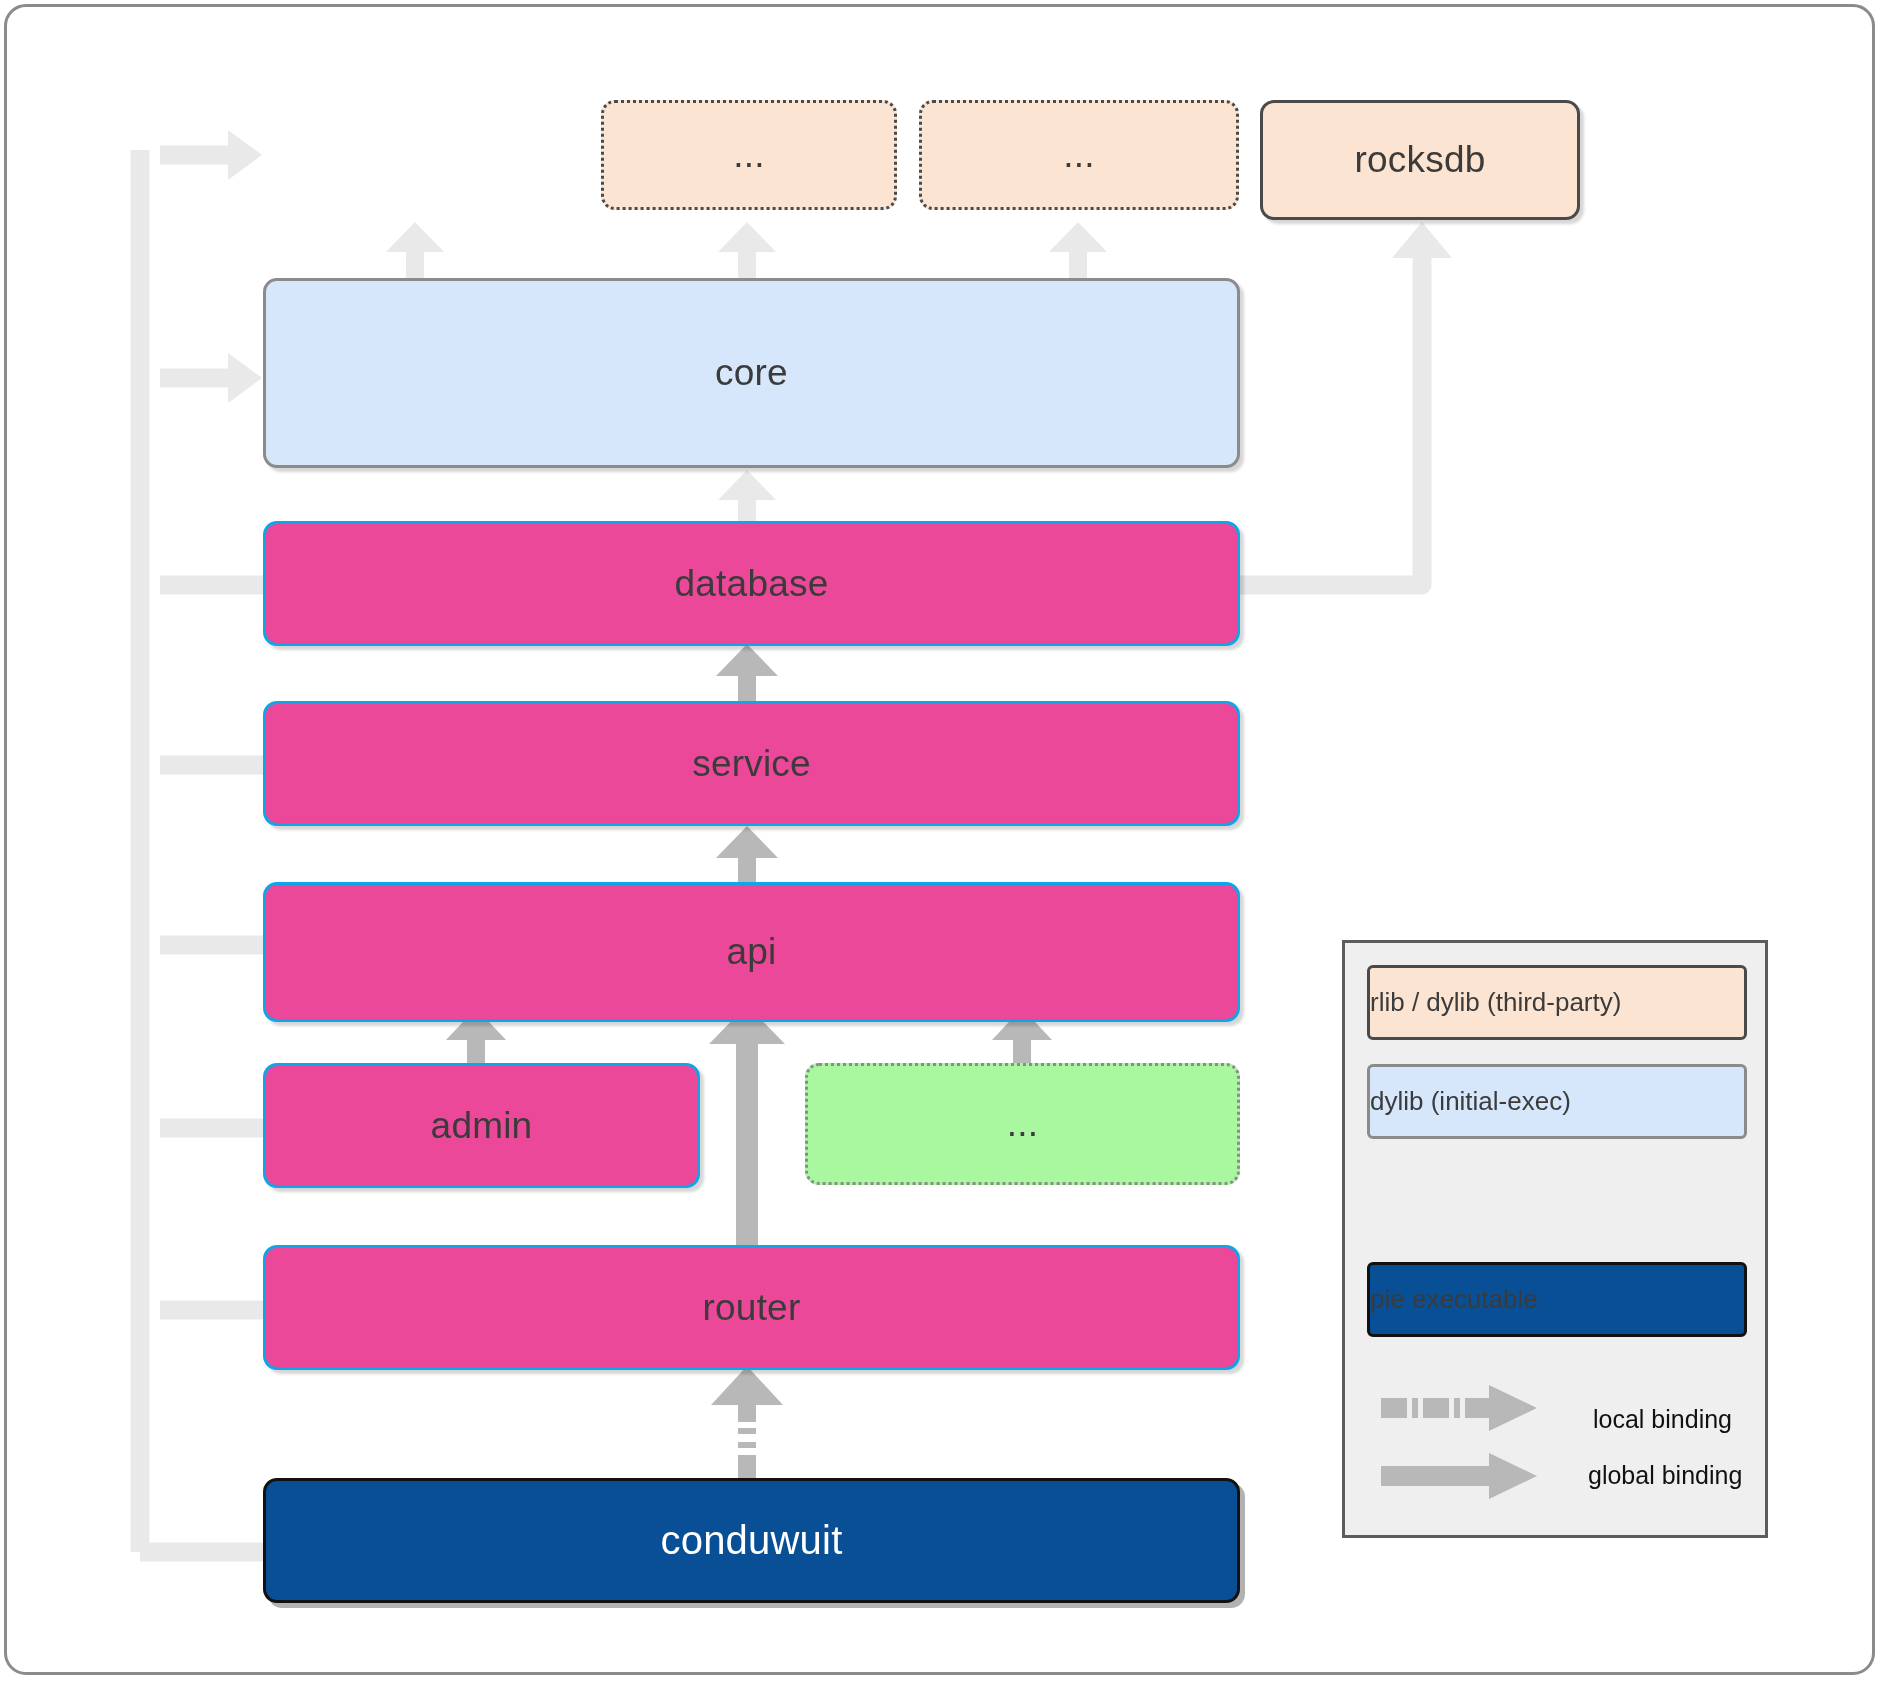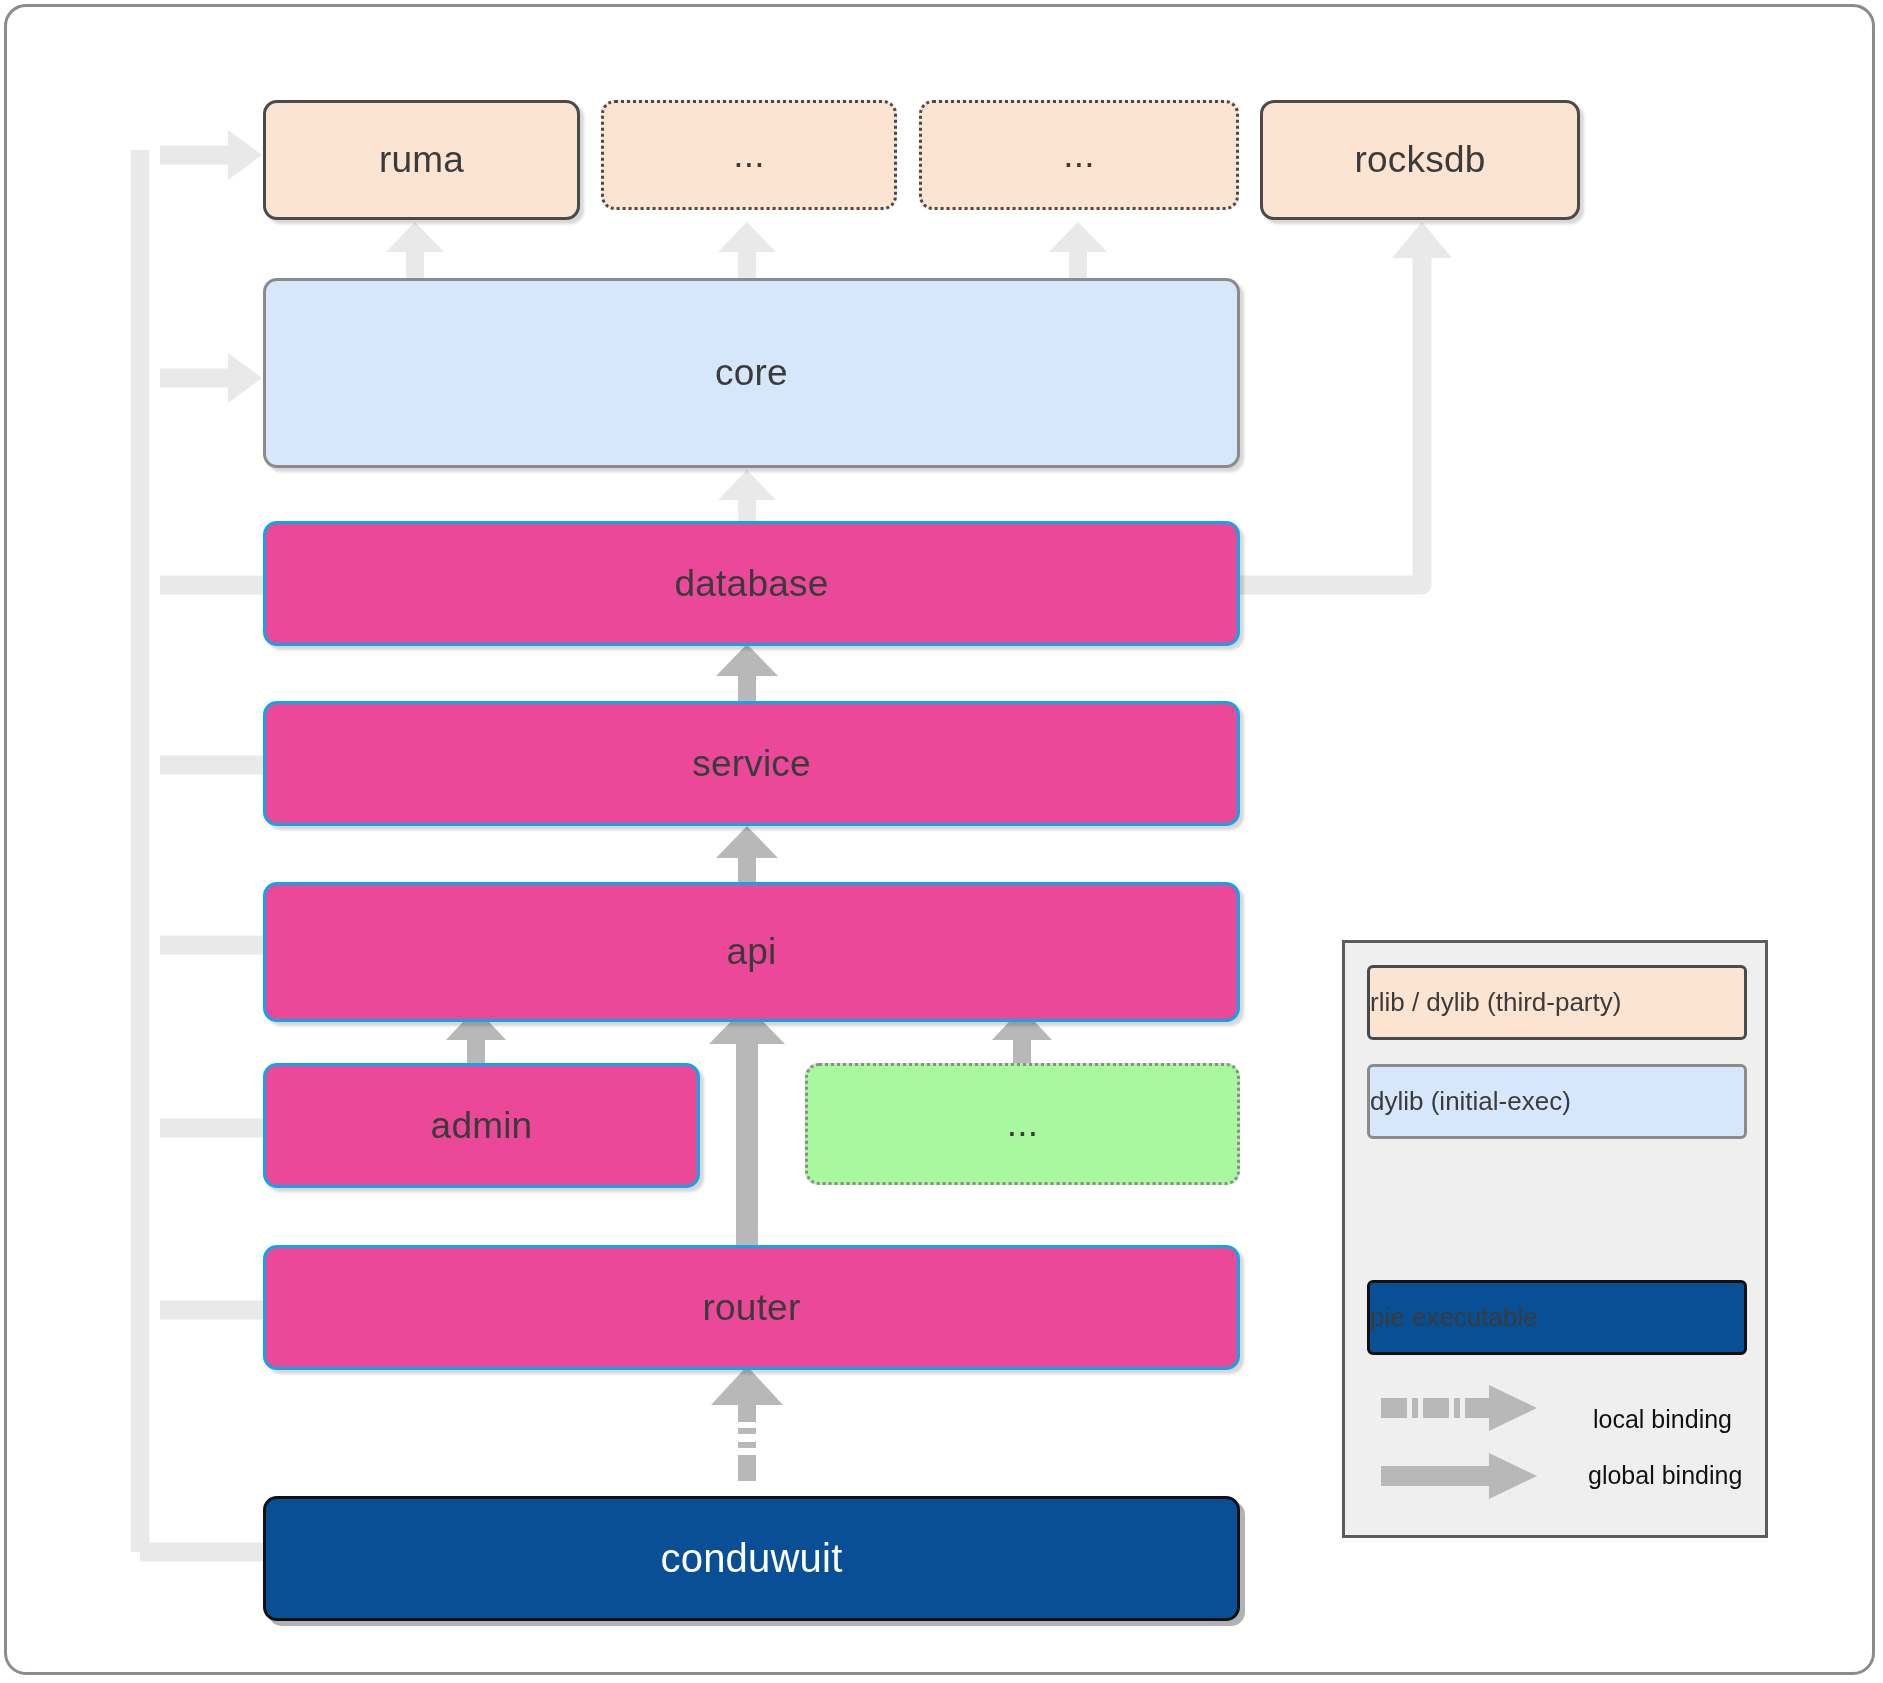--- a/index.html
+++ b/index.html
@@ -41,21 +41,21 @@
     border-radius: 14px;
     font-size: 37px;
     color: #3b3b3b;
     letter-spacing: 0.2px;
   }
   .n-orange       { background: #fce4d2; border: 3px solid #4a4a4a; }
   .n-orange-dot   { background: #fce4d2; border: 3px dotted #4a4a4a; }
   .n-blue         { background: #d6e6fb; border: 3px solid #8b8b8b; }
   .n-green        { background: #ec4899; border: 3px solid #0ea5e9; }
   .n-green-dot    { background: #a9f79f; border: 3px dotted #8b8b8b; }
-  .n-navy         { background: #084f96; border: 3px solid #111111; color: #ffffff; margin-top: 18px; }
+  .n-navy         { background: #084f96; border: 3px solid #111111; color: #ffffff; }
   .shadowed { box-shadow: 5px 5px 0 rgba(0,0,0,0.30); }
   .shadow-soft { box-shadow: 4px 4px 3px rgba(0,0,0,0.16); }
 
   #legend {
     position: absolute;
     left: 1342px; top: 940px;
     width: 426px; height: 598px;
     background: #efefef;
     border: 3px solid #5c5c5c;
     box-sizing: border-box;
@@ -169,23 +169,20 @@
 
     <g>
       <rect x="738" y="1455" width="18" height="26" fill="#b8b8b8"></rect>
       <rect x="738" y="1442" width="18" height="6" fill="#b8b8b8"></rect>
       <rect x="738" y="1428" width="18" height="6" fill="#b8b8b8"></rect>
       <rect x="738" y="1394" width="18" height="28" fill="#b8b8b8"></rect>
       <path d="M 711,1405 L 747,1366 L 783,1405 Z" fill="#b8b8b8"></path>
     </g>
   </svg>
 
-  <div class="node n-orange shadow-soft" style="left:263px; top:100px; width:317px; height:120px;">
-    <span>ruma</span>
-  </div>
 
   <div class="node n-orange-dot" style="left:601px; top:100px; width:296px; height:110px;">
     <span>...</span>
   </div>
 
   <div class="node n-orange-dot" style="left:919px; top:100px; width:320px; height:110px;">
     <span>...</span>
   </div>
 
   <div class="node n-orange shadow-soft" style="left:1260px; top:100px; width:320px; height:120px;">

